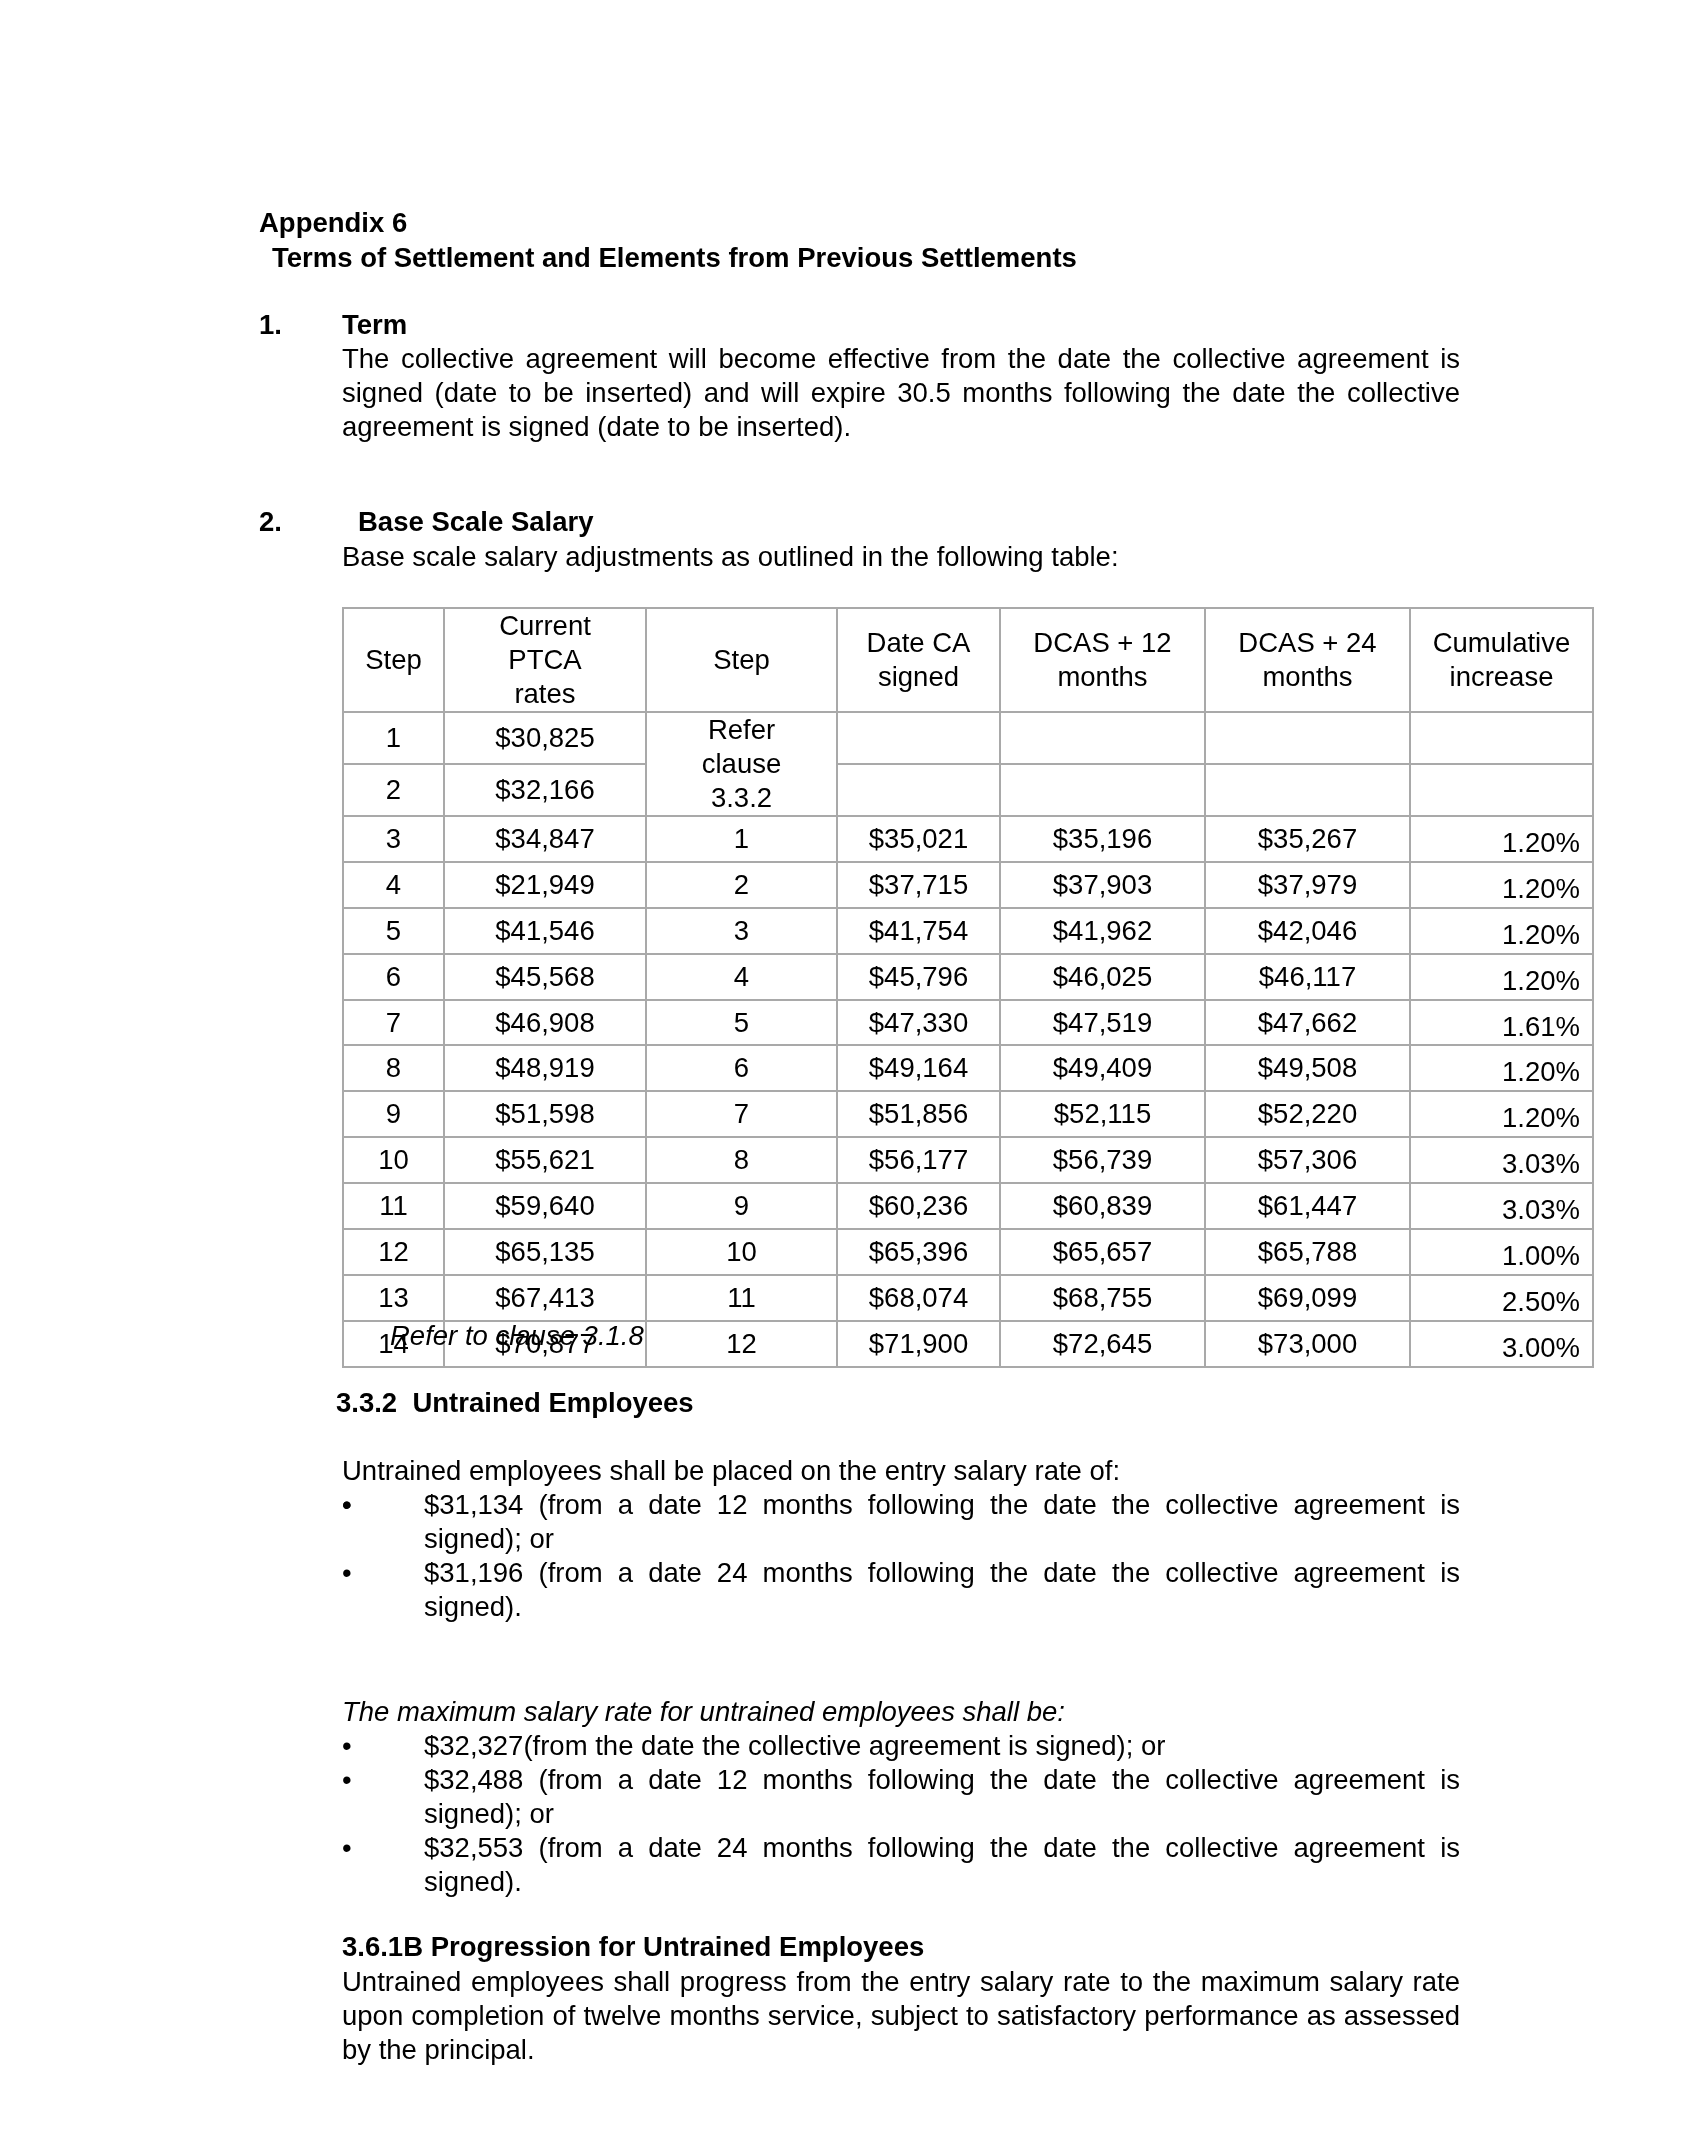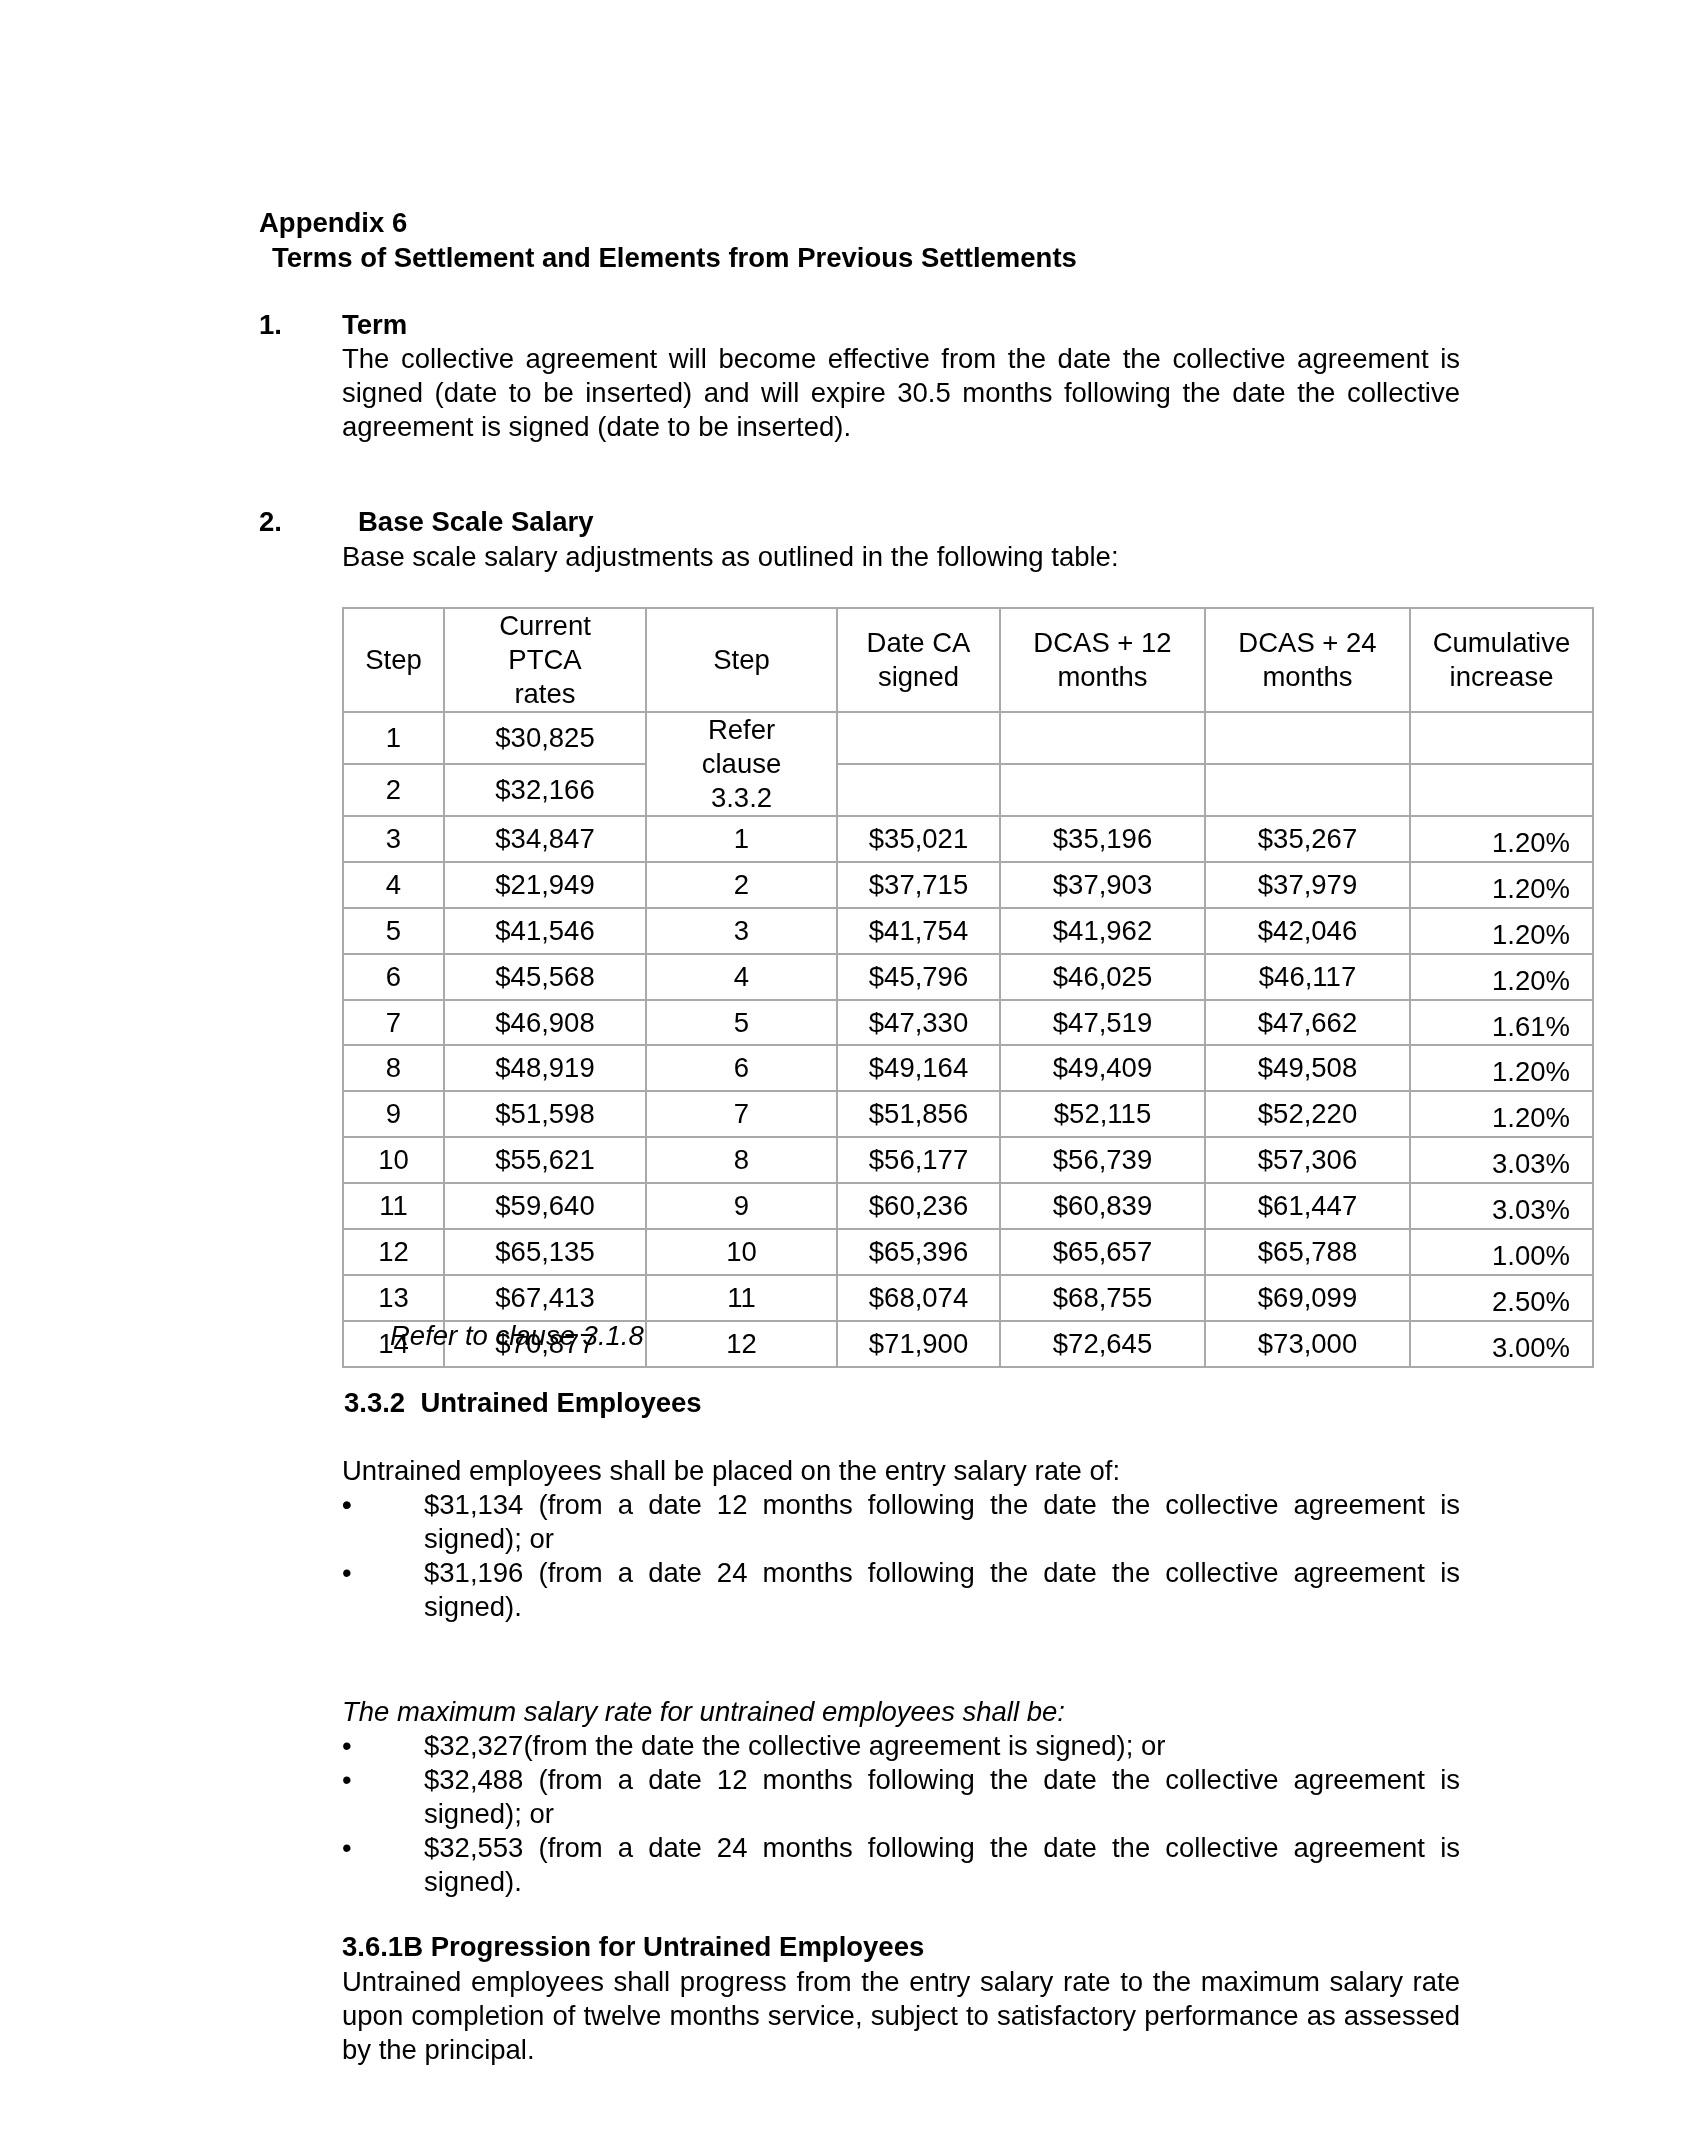--- a/index.html
+++ b/index.html
@@ -9,21 +9,21 @@
   .txt { font-size:27.5px; line-height:34px; white-space:nowrap; }
   .bold { font-weight:bold; }
   .para { position:absolute; left:342px; width:1118px; font-size:27.5px; line-height:34px; text-align:justify; }
   .para.last-line-left { text-align-last:left; }
   table.salary { position:absolute; left:342px; top:607px; border-collapse:collapse;
                  font-size:27.5px; }
   table.salary td, table.salary th { border:2.2px solid #a9a9a9; padding:0; text-align:center;
                  font-weight:normal; vertical-align:middle; line-height:34px; }
   table.salary th { height:84px; }
   table.salary td { height:43px; }
-  table.salary td.pct { text-align:right; padding-right:22px; vertical-align:bottom; padding-bottom:0.9px; line-height:34px; }
+  table.salary td.pct { text-align:right; padding-right:12px; vertical-align:bottom; padding-bottom:0.9px; line-height:34px; }
   .bullet-list { position:absolute; left:342px; width:1118px; margin:0; padding:0; list-style:none; }
   .bullet-list li { position:relative; padding-left:82px; font-size:27.5px; line-height:34px; text-align:justify; text-align-last:left; }
   .bullet-list li .dot { position:absolute; left:0; top:0; width:13px; text-align:center; }
   .italic { font-style:italic; }
 </style>
 </head>
 <body>
 
 <div class="abs txt bold" style="left:259px; top:206px;">Appendix 6</div>
 <div class="abs txt bold" style="left:272px; top:241px;">Terms of Settlement and Elements from Previous Settlements</div>
@@ -181,21 +181,21 @@
         <td>$71,900</td>
         <td>$72,645</td>
         <td>$73,000</td>
         <td class="pct">3.00%</td>
       </tr>
     </tbody>
 </table>
 
 <div class="abs txt italic" style="left:342px; top:1319px;padding-left:48px;">Refer to clause 3.1.8</div>
 
-<div class="abs txt bold" style="left: 344px; top: 1386px; white-space: pre;">3.3.2  Untrained Employees</div>
+<div class="abs txt bold" style="left: 336px; top: 1386px; white-space: pre;">3.3.2  Untrained Employees</div>
 <div class="abs txt" style="left:342px; top:1454px;">Untrained employees shall be placed on the entry salary rate of:</div>
 <ul class="bullet-list" style="top:1488px;">
   <li><span class="dot">•</span></li>
   <li><span class="dot">•</span><span>$31,134 (from a date 12 months following the date the collective agreement is signed); or</span></li>
   <li><span class="dot">•</span><span>$31,196 (from a date 24 months following the date the collective agreement is signed).</span></li>
 </ul>
 
 <div class="abs txt" style="left:342px; top:1695px;font-style:italic;">The maximum salary rate for untrained employees shall be:</div>
 <ul class="bullet-list" style="top:1729px;">
   <li><span class="dot">•</span><span>$32,327(from the date the collective agreement is signed); or</span></li>

